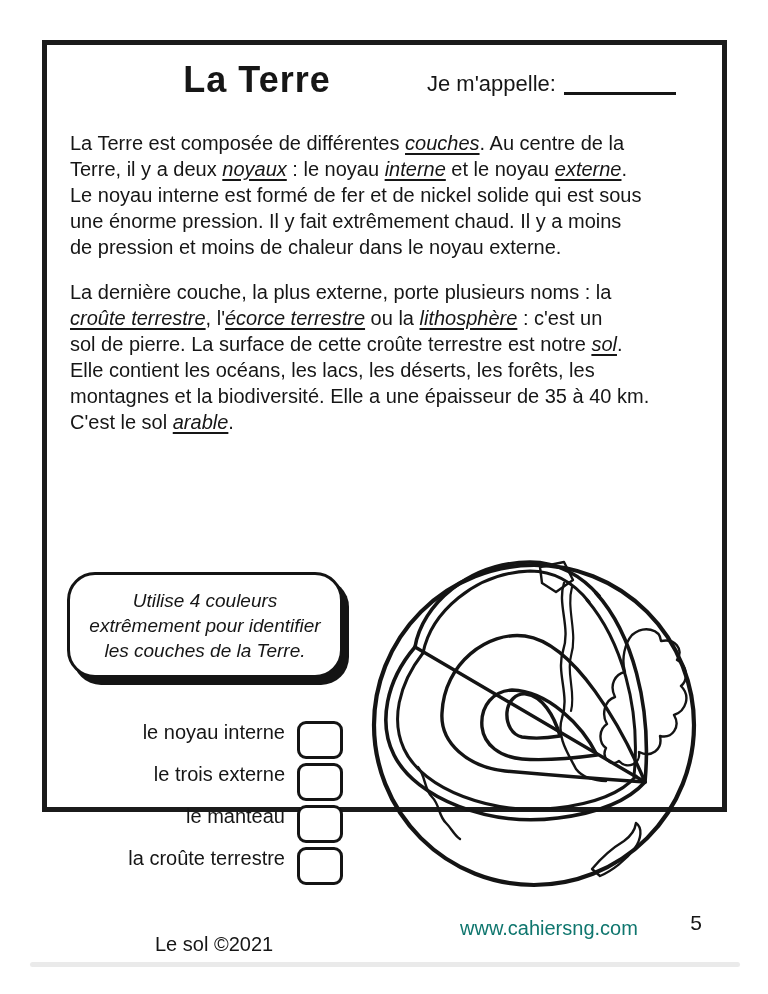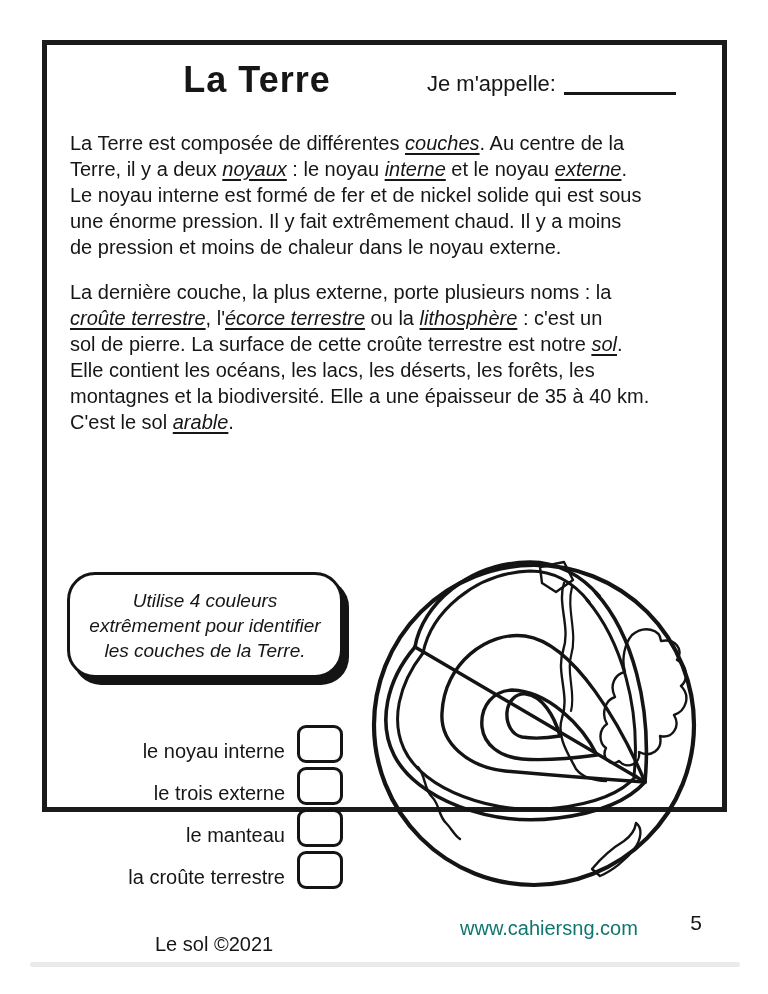--- a/index.html
+++ b/index.html
@@ -26,21 +26,21 @@
   .para:nth-child(3){margin-top:12px;}
   .key{font-style:italic;text-decoration:underline;text-underline-offset:3px;}
   .bubble{
     position:absolute;left:20px;top:527px;width:276px;height:106px;
     box-sizing:border-box;border:3px solid #141414;border-radius:28px;
     background:#fff;box-shadow:6px 7px 0 0 #141414;
     display:flex;align-items:center;justify-content:center;text-align:center;
     font-style:italic;font-size:19px;line-height:25px;padding:4px 18px;
   }
   .label-rows{position:absolute;left:30px;top:676px;width:266px;}
-  .label-row{display:flex;align-items:flex-end;justify-content:flex-end;height:42px;}
+  .label-row{display:flex;align-items:flex-start;justify-content:flex-end;height:42px;}
   .label-row .lbl{font-size:20px;text-align:right;white-space:nowrap;}
   .color-box{
     width:46px;height:38px;box-sizing:border-box;margin-left:12px;flex:0 0 auto;
     border:3px solid #141414;border-radius:9px;background:#fff;
   }
   .earth{position:absolute;left:313px;top:498px;width:358px;height:368px;}
   .footer{position:absolute;left:0;top:872px;width:675px;height:26px;font-size:20px;}
   .footer .f-left{position:absolute;left:108px;top:16px;font-weight:normal;}
   .footer .f-site{position:absolute;left:413px;top:0;font-weight:normal;color:#0f766e;}
   .footer .f-page{position:absolute;right:20px;top:-6px;font-size:21px;}

